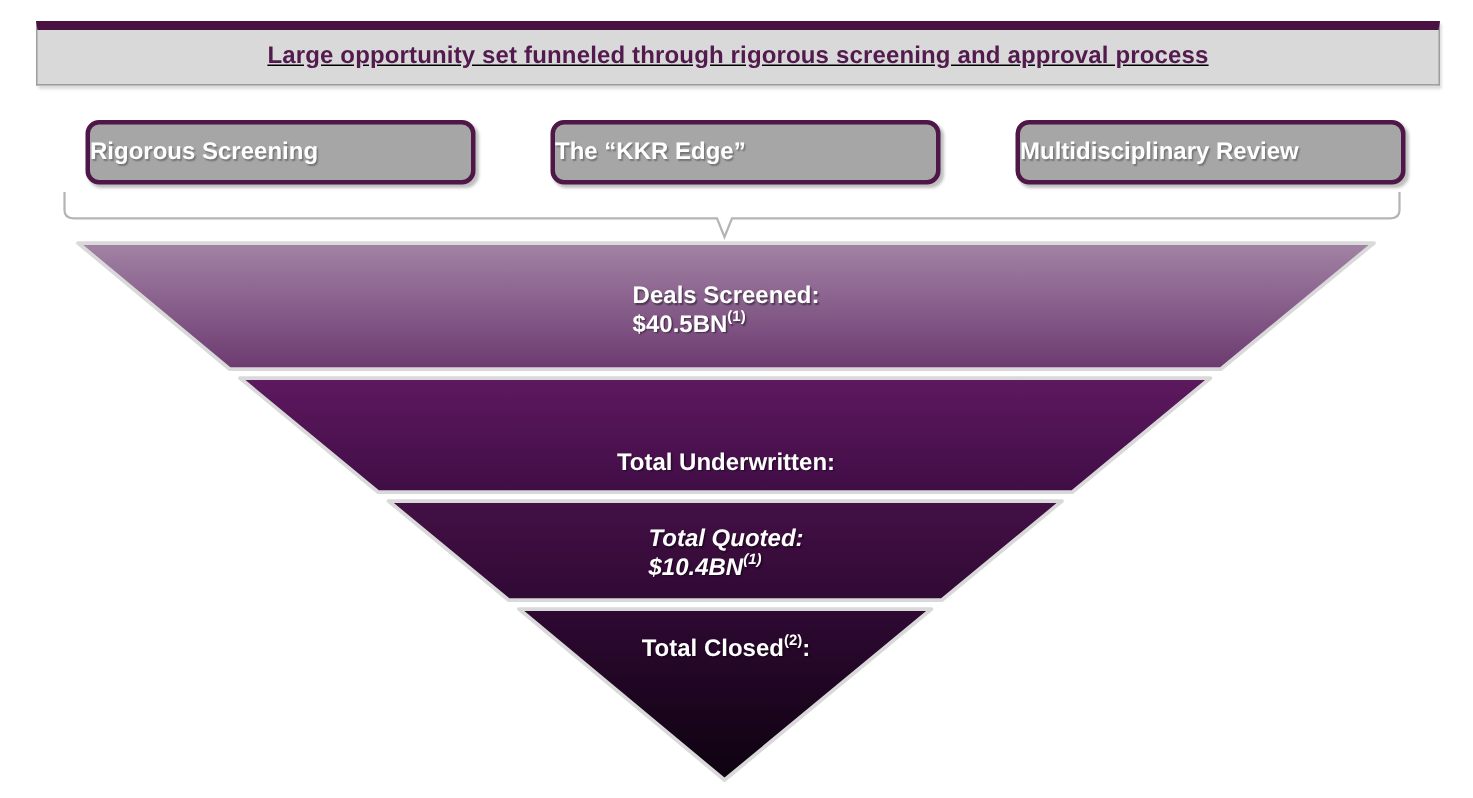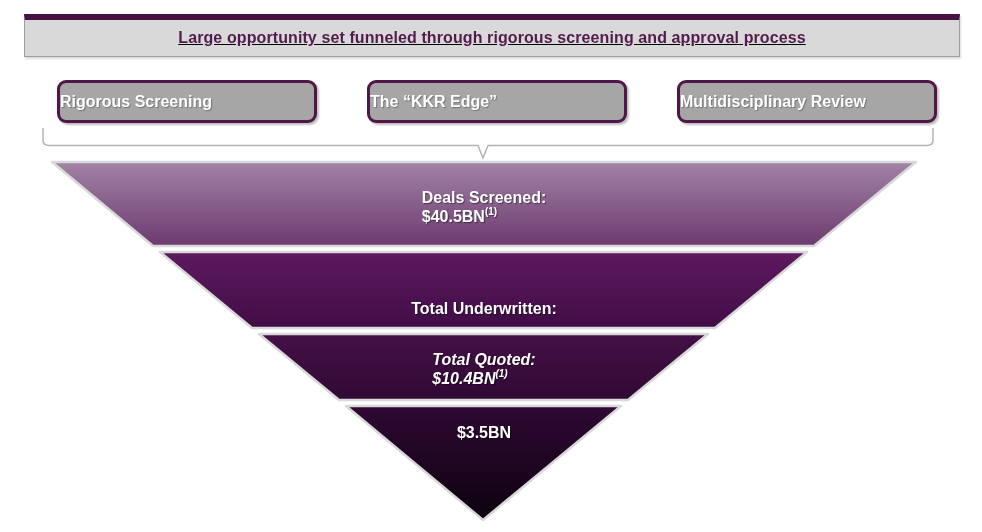--- a/index.html
+++ b/index.html
@@ -150,16 +150,16 @@
     <div><span>$40.5BN</span><sup>(1)</sup></div>
   </div>
   <div class="funnel-label" id="stage-label-1">
     <div><span>Total Underwritten:</span><sup></sup><span></span></div>
   </div>
   <div class="funnel-label" id="stage-label-2">
     <div><span>Total Quoted:</span><sup></sup><span></span></div>
     <div><span>$10.4BN</span><sup>(1)</sup></div>
   </div>
   <div class="funnel-label" id="stage-label-3">
-    <div><span>$3.5BN</span><sup></sup></div>
+    <div><span>Total Closed</span><sup>(2)</sup><span>:</span></div>
   </div>
 
 </div>
 
 </body></html>

